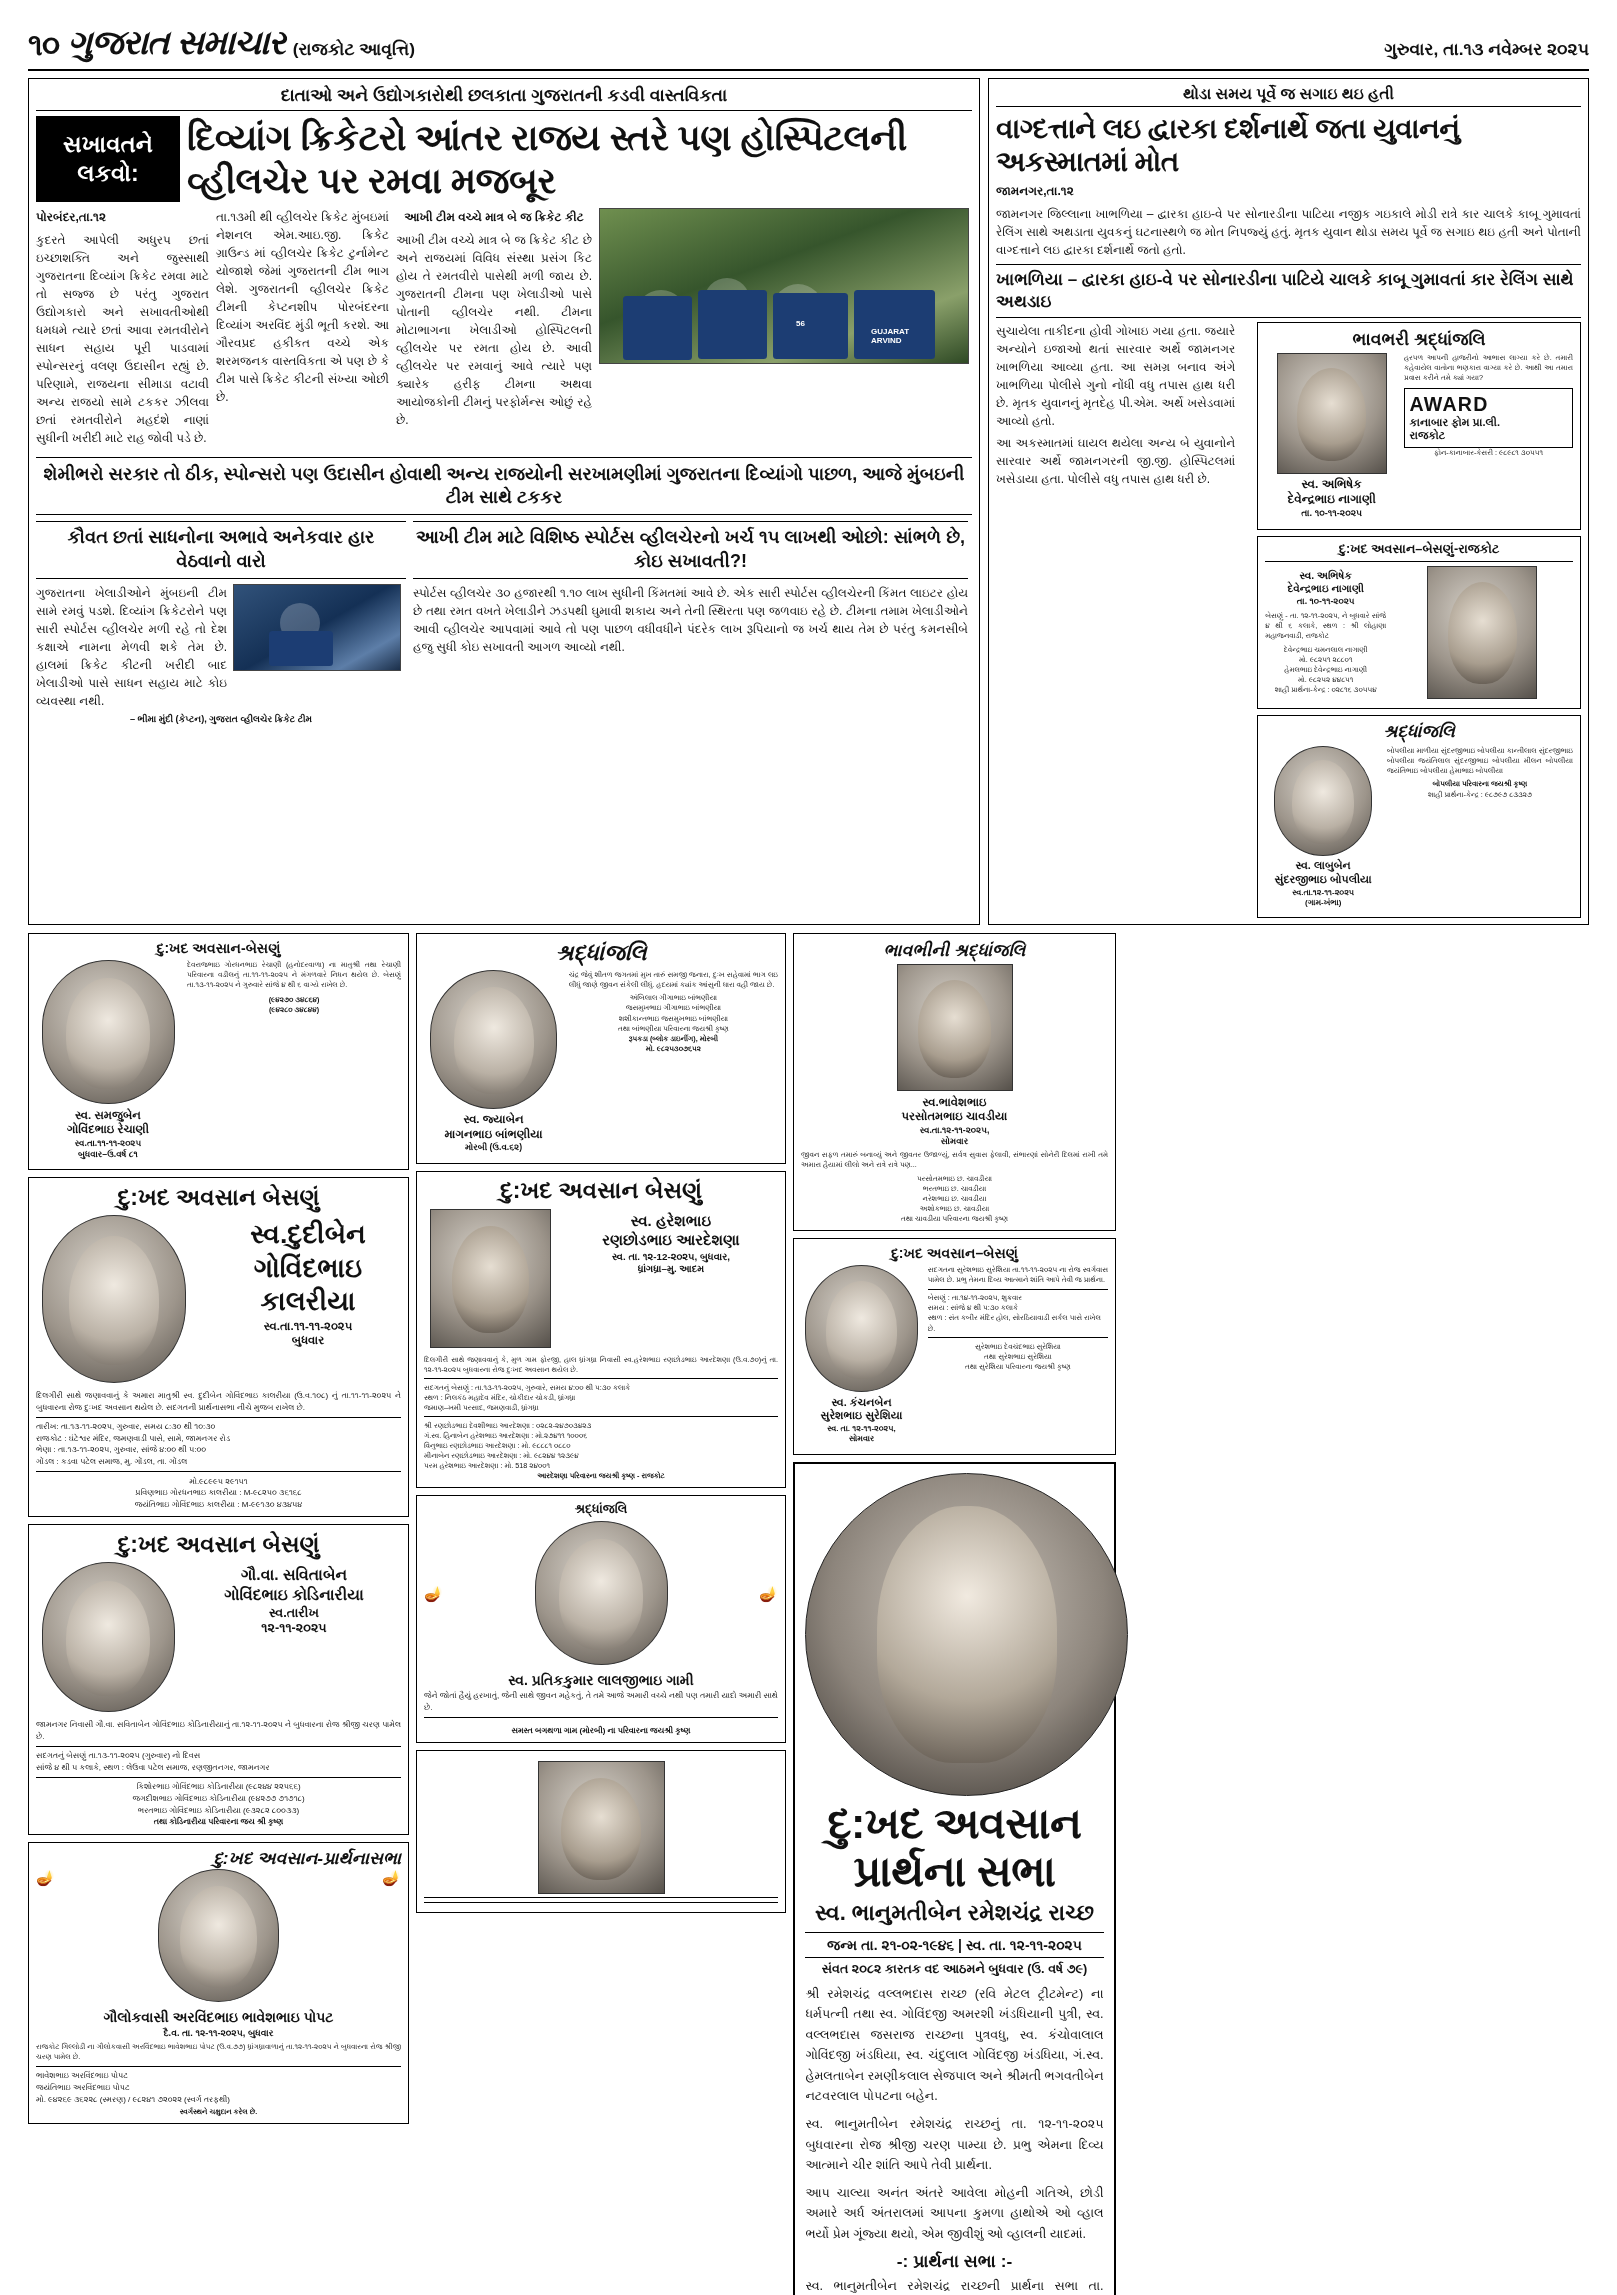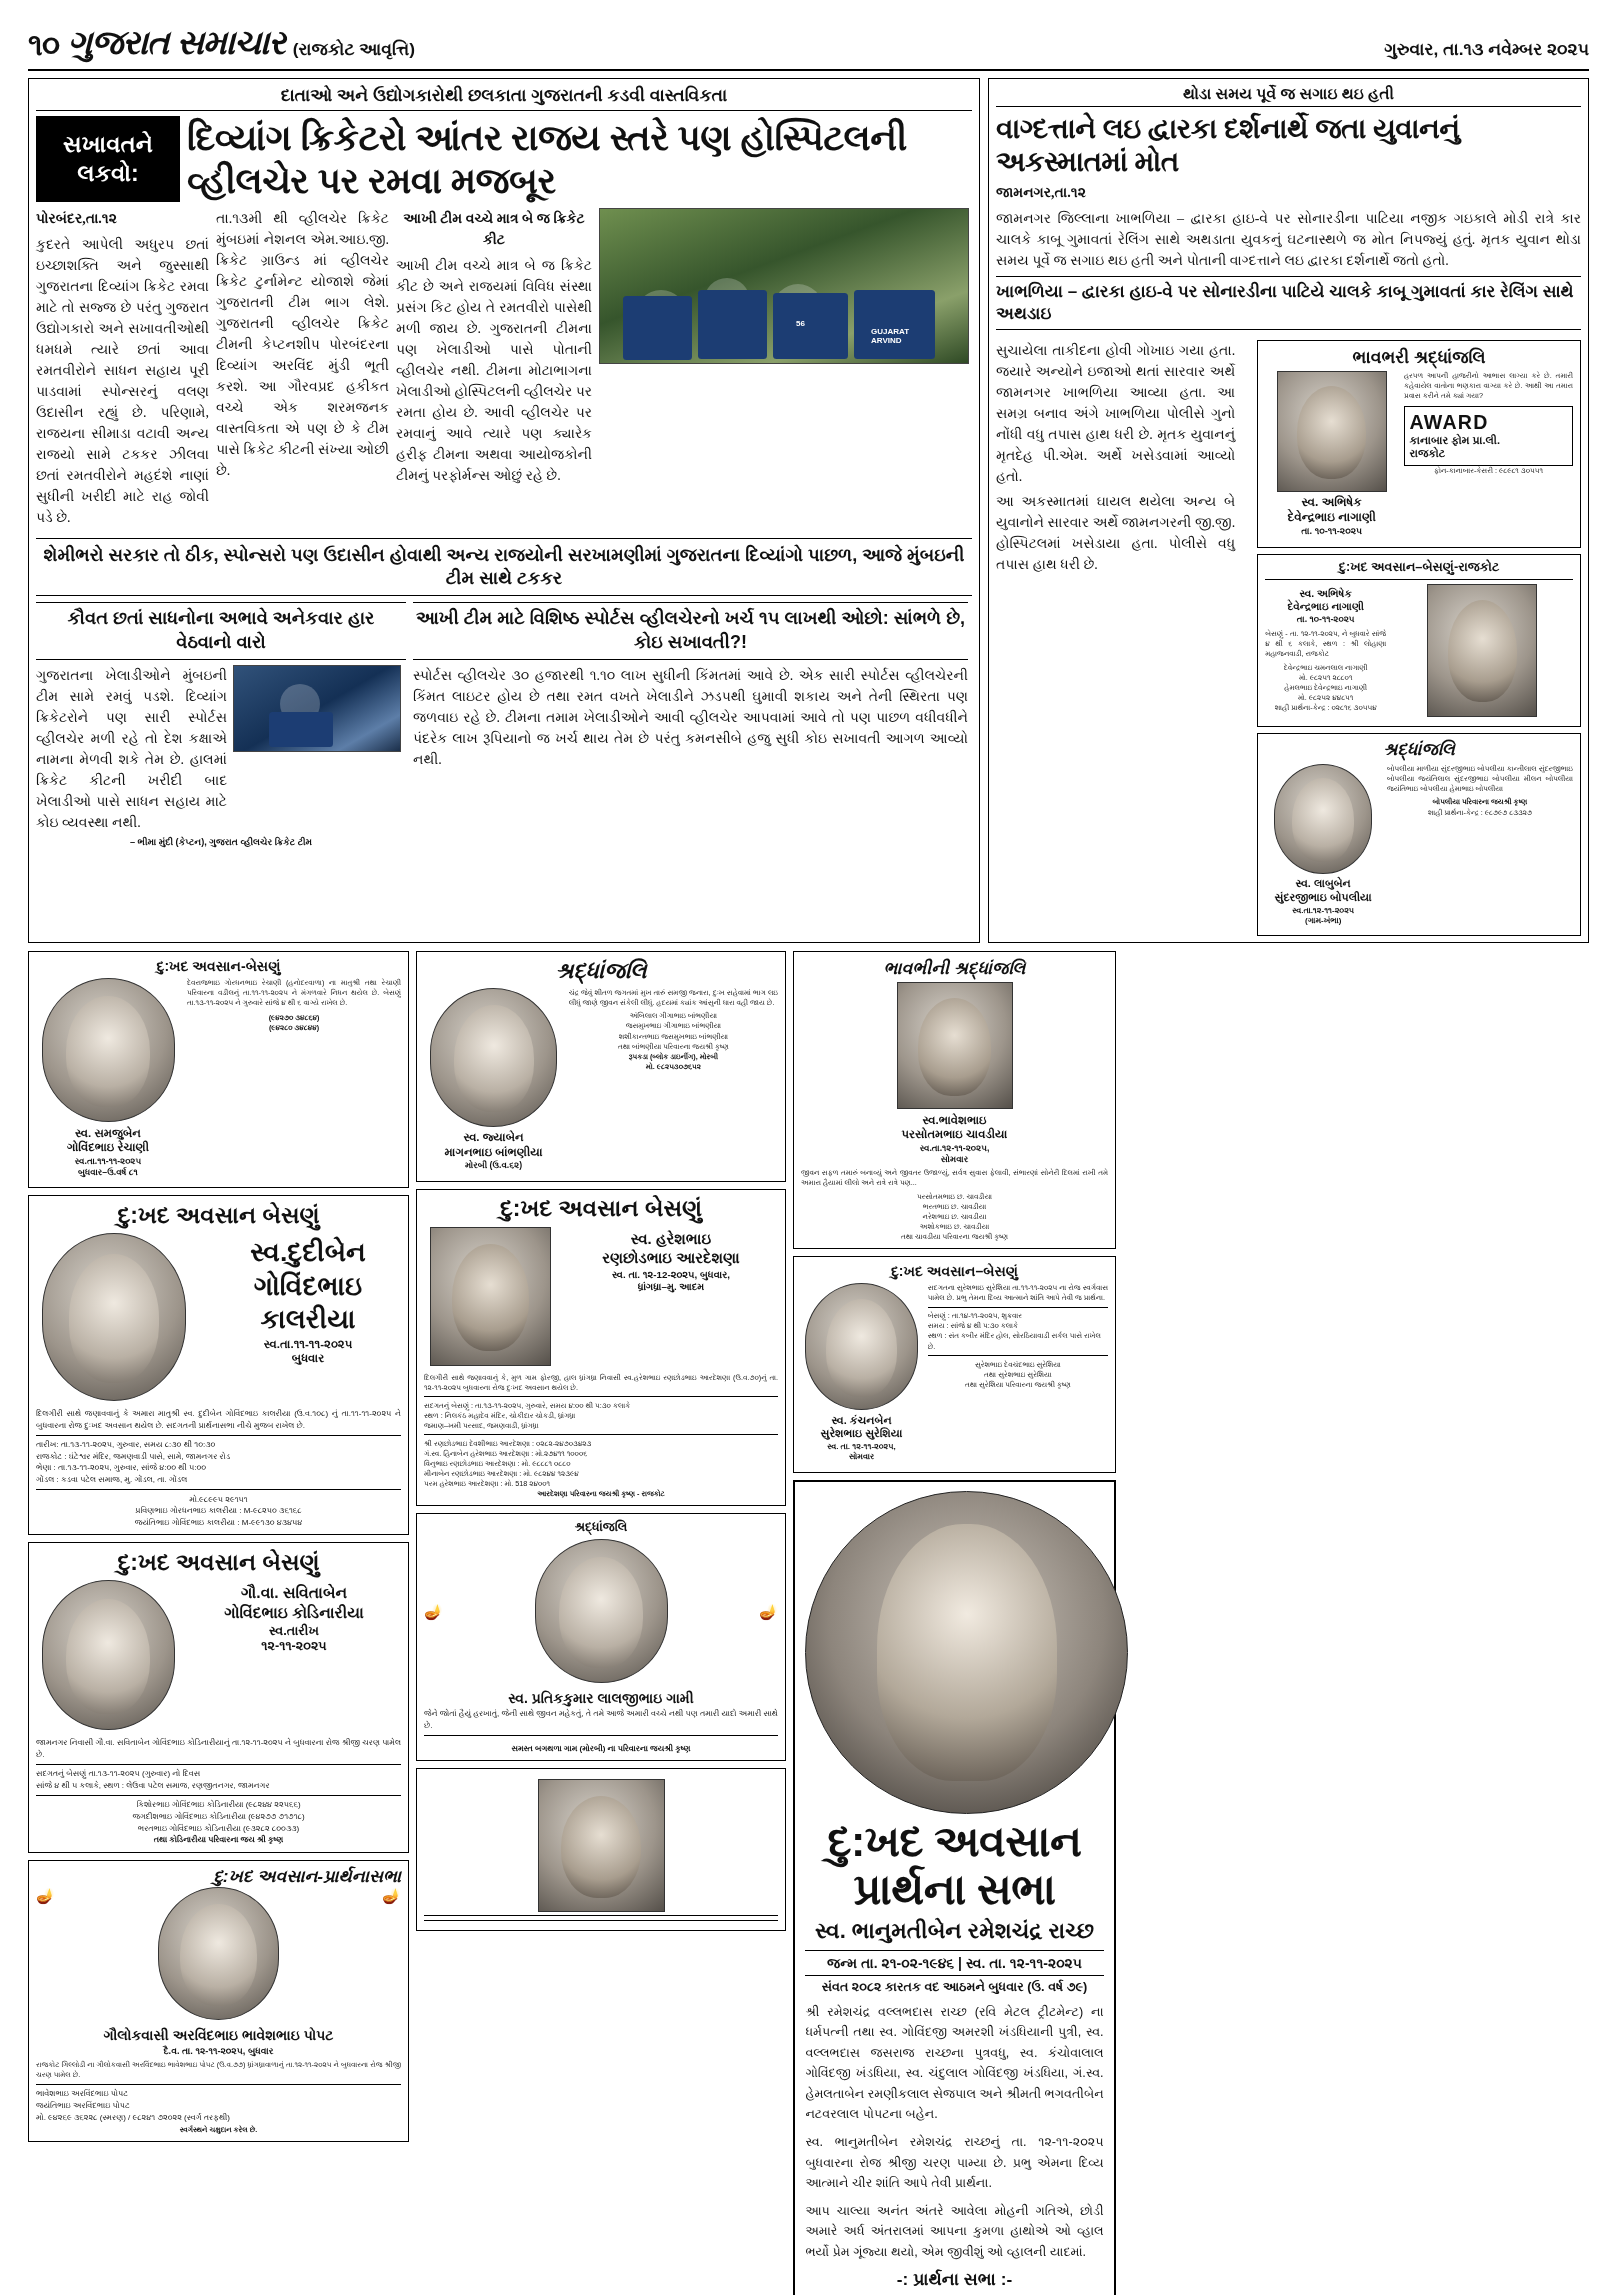--- a/index.html
+++ b/index.html
@@ -45,21 +45,21 @@
   .headline-row { display: flex; align-items: stretch; gap: 7px; margin-bottom: 5.8px; }
   .hl-badge {
     background: #000; color: #fff; font-size: 23px; font-weight: bold;
     padding: 5.8px 8px; line-height: 1.25; text-align: center;
     display: flex; flex-direction: column; justify-content: center;
     min-width: 144px;
   }
   .hl-main { font-size: 36px; font-weight: bold; line-height: 1.2; letter-spacing: -0.6px; }
 
   .body-cols { display: flex; gap: 7px; }
-  .col { font-size: 14px; line-height: 1.5; text-align: justify; font-family: Liberation Serif, serif; }
+  .col { font-size: 12px; line-height: 1.5; text-align: justify; }
   .col p { margin: 0 0 4.6px 0; }
   .subhead {
     font-size: 18px; font-weight: bold; text-align: center;
     border-top: 1.2px solid #000; border-bottom: 1.2px solid #000;
     padding: 4.6px 2.3px; margin: 5.8px 0; line-height: 1.3;
   }
   .caption { font-size: 9.2px; text-align: center; padding: 2.3px 1.2px; line-height:1.4;}
   .photo {
     background: linear-gradient(160deg,#5b6b7a,#2f3b46 45%,#7d8791 70%,#3b4651);
     border: 0.6px solid #444; position: relative; overflow: hidden;
@@ -212,21 +212,21 @@
 
     <div class="top-right">
       <div class="topright-head">થોડા સમય પૂર્વે જ સગાઇ થઇ હતી</div>
       <div class="tr-hl">વાગ્દત્તાને લઇ દ્વારકા દર્શનાર્થે જતા યુવાનનું અકસ્માતમાં મોત</div>
       <div class="col" style="margin-top:4.6px">
         <p class="bold">જામનગર,તા.૧૨</p>
         <p>જામનગર જિલ્લાના ખાભળિયા – દ્વારકા હાઇ-વે પર સોનારડીના પાટિયા નજીક ગઇકાલે મોડી રાત્રે કાર ચાલકે કાબૂ ગુમાવતાં રેલિંગ સાથે અથડાતા યુવકનું ઘટનાસ્થળે જ મોત નિપજ્યું હતું. મૃતક યુવાન થોડા સમય પૂર્વે જ સગાઇ થઇ હતી અને પોતાની વાગ્દત્તાને લઇ દ્વારકા દર્શનાર્થે જતો હતો.</p>
       </div>
       <div class="tr-sub">ખાભળિયા – દ્વારકા હાઇ-વે પર સોનારડીના પાટિયે ચાલકે કાબૂ ગુમાવતાં કાર રેલિંગ સાથે અથડાઇ</div>
 
-      <div style="display:flex;gap:22px;margin-top:10px">
+      <div style="display:flex;gap:22px;margin-top:4px">
         <div style="width:243px">
           <div class="col">સુચાયેલા તાકીદના હોવી ગોખાઇ ગયા હતા. જયારે અન્યોને ઇજાઓ થતાં સારવાર અર્થે જામનગર ખાભળિયા આવ્યા હતા. આ સમગ્ર બનાવ અંગે ખાભળિયા પોલીસે ગુનો નોંધી વધુ તપાસ હાથ ધરી છે. મૃતક યુવાનનું મૃતદેહ પી.એમ. અર્થે ખસેડવામાં આવ્યો હતો.</div>
           <div class="col" style="margin-top:4.6px">આ અકસ્માતમાં ઘાયલ થયેલા અન્ય બે યુવાનોને સારવાર અર્થે જામનગરની જી.જી. હોસ્પિટલમાં ખસેડાયા હતા. પોલીસે વધુ તપાસ હાથ ધરી છે.</div>
         </div>
         <div style="width:329px;display:flex;flex-direction:column;gap:5.8px">
 
           <div class="box thin">
             <div class="obit-title">ભાવભરી શ્રદ્ધાંજલિ</div>
             <div style="display:flex;gap:5.8px">
               <div style="width:133px">

